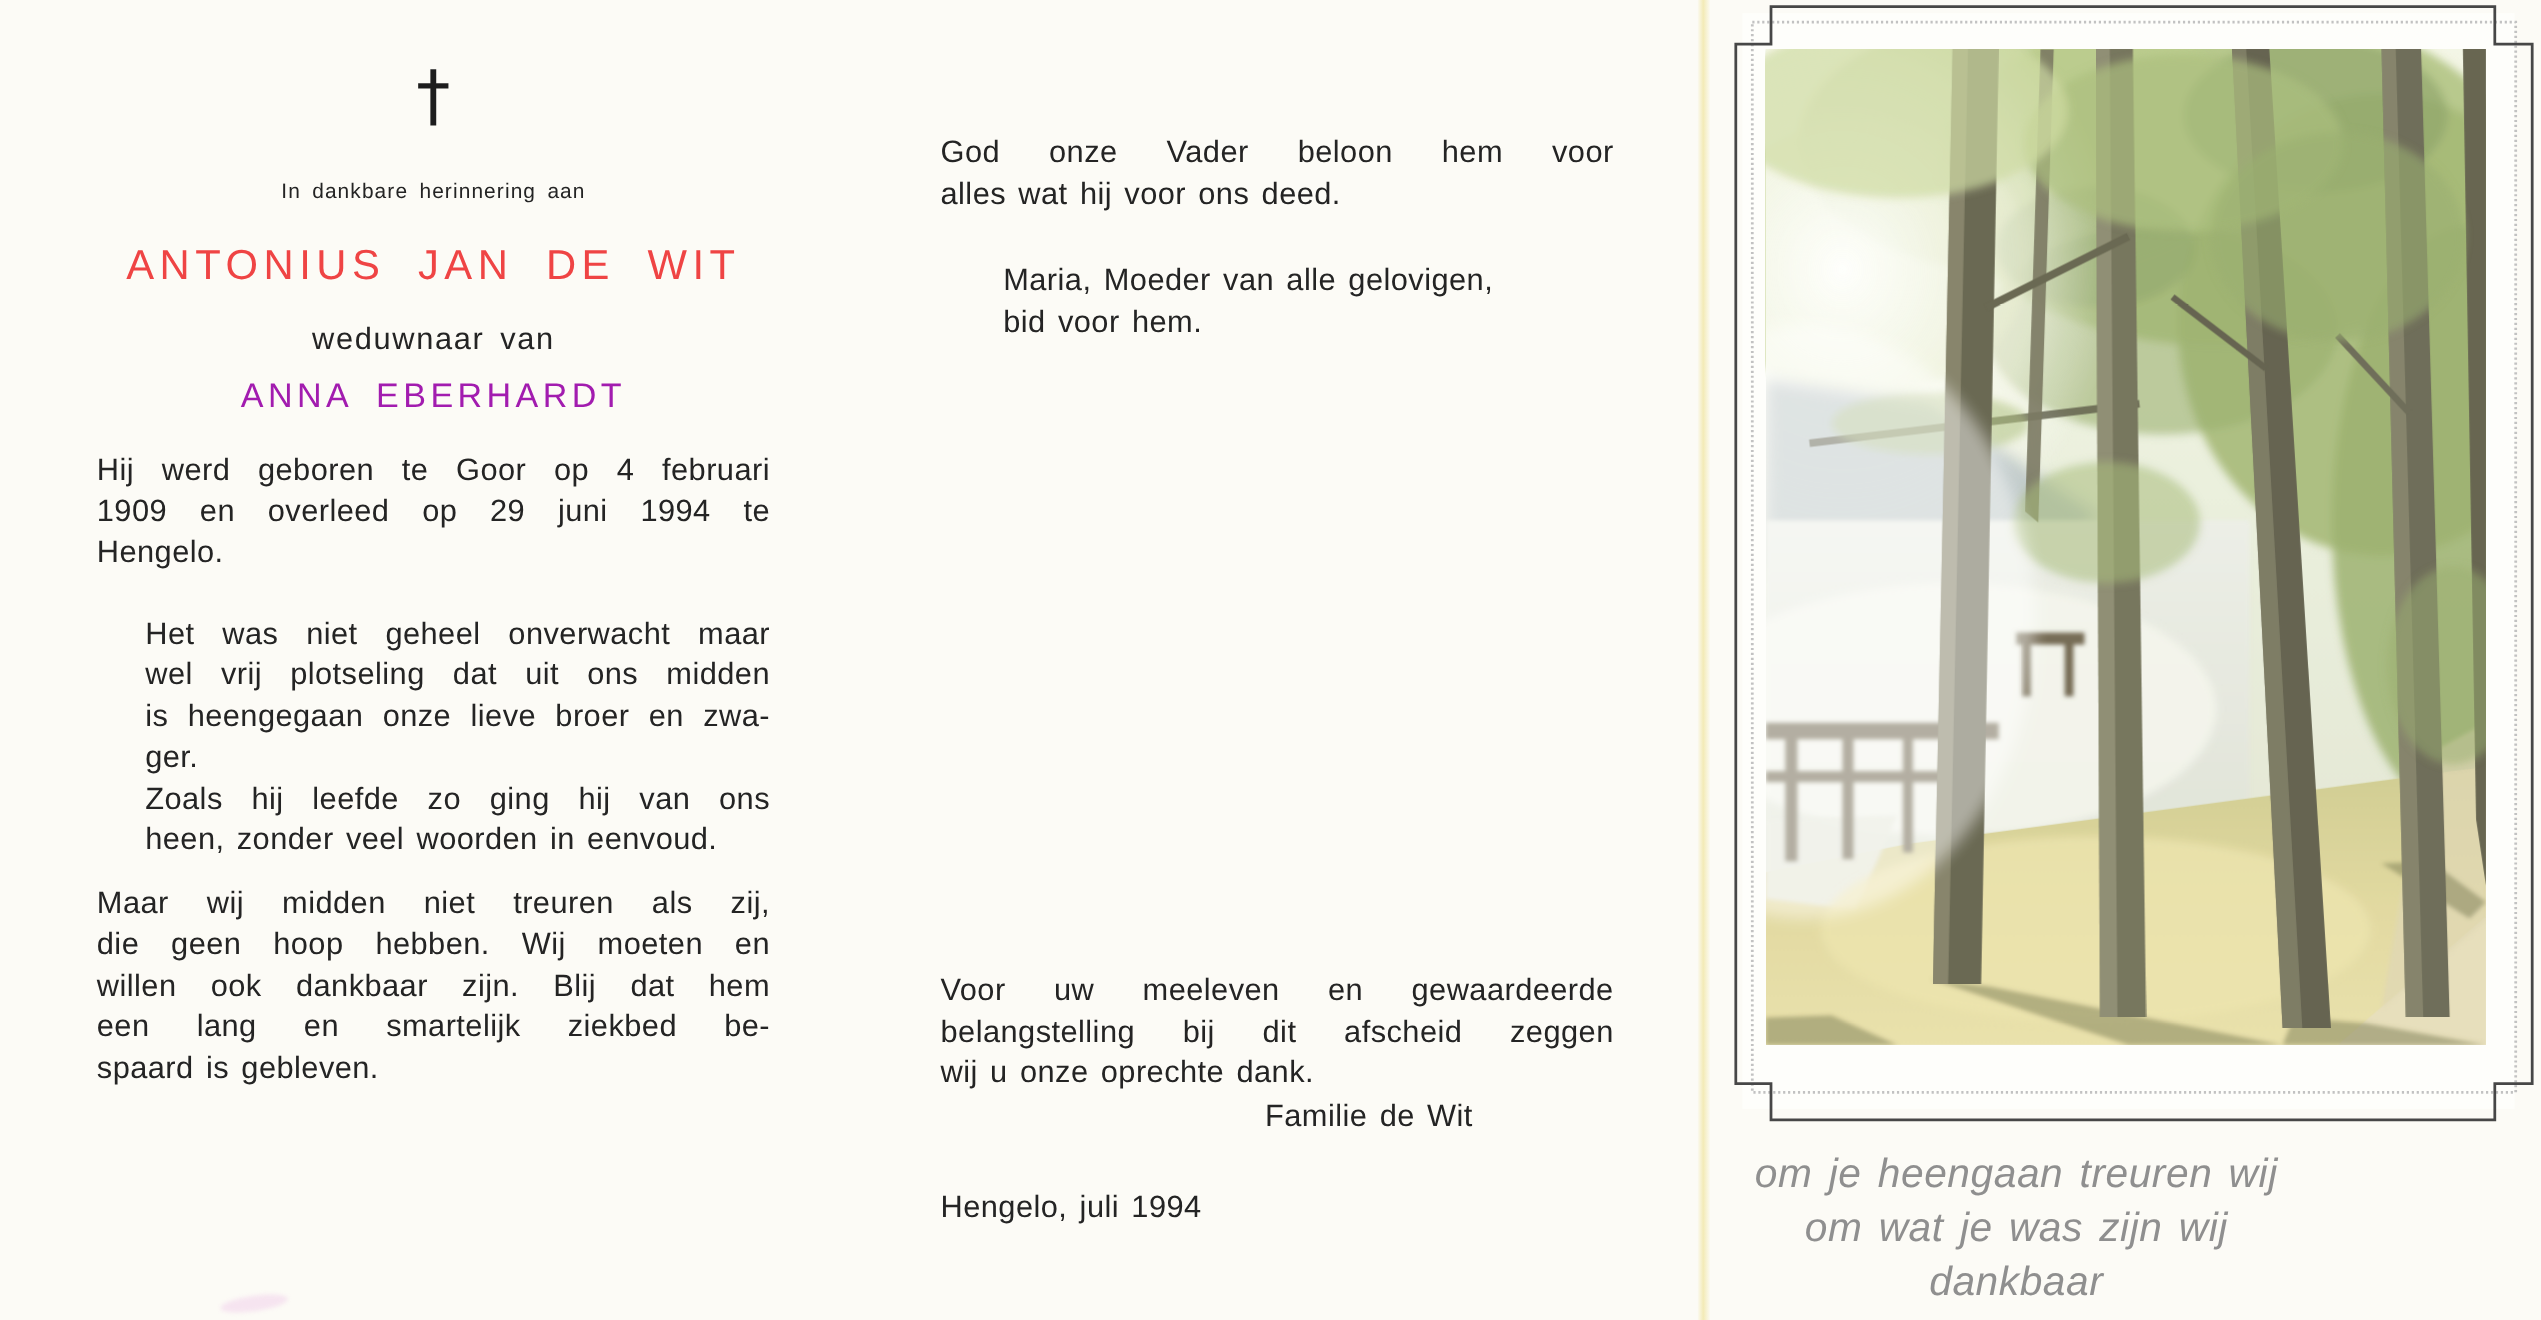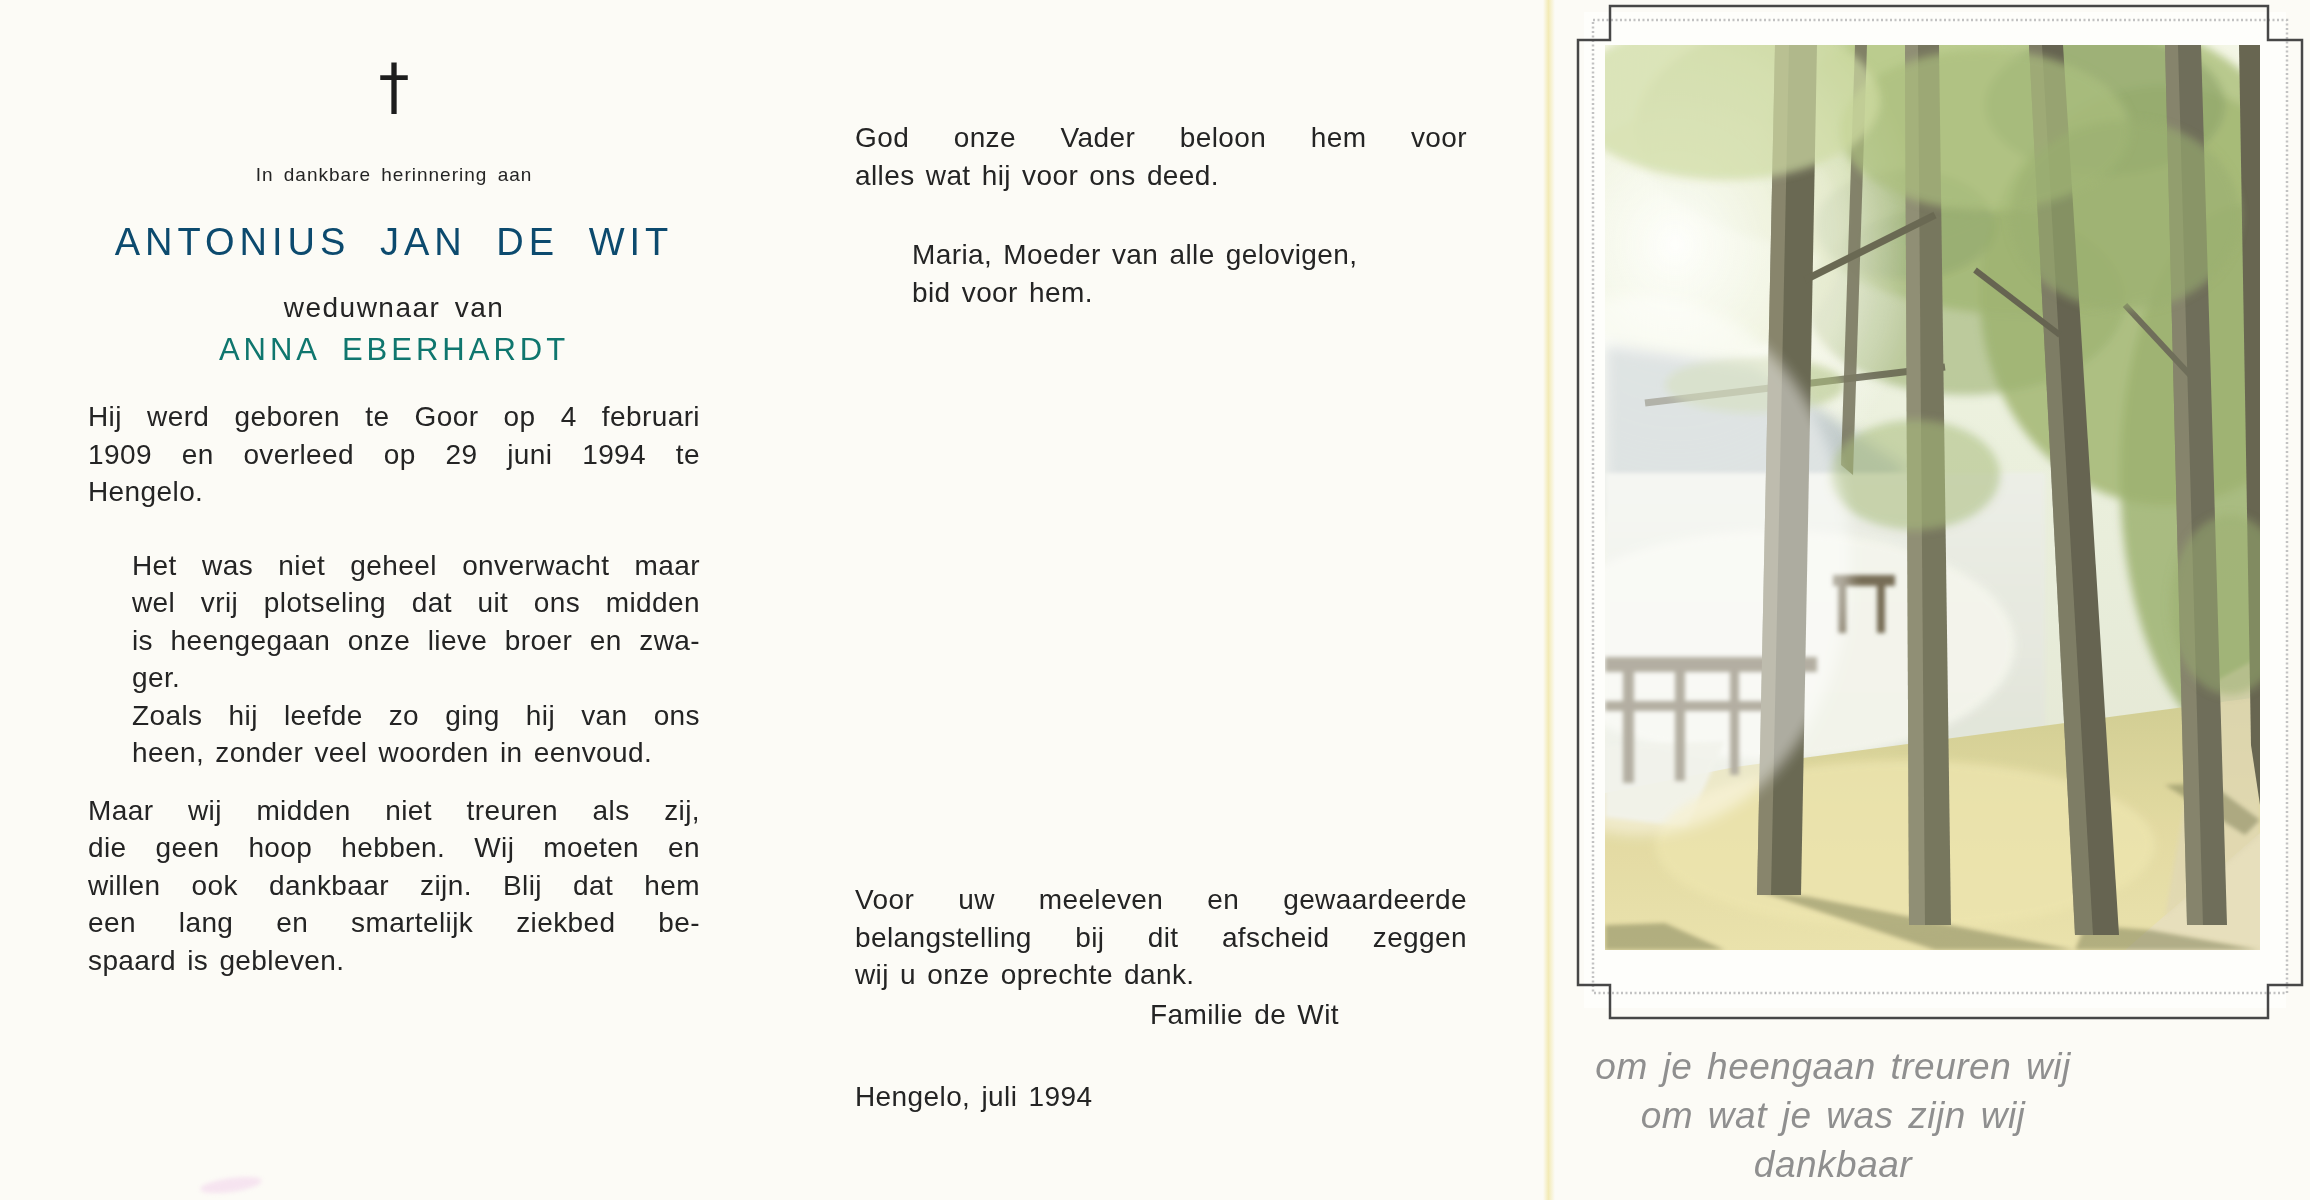--- a/index.html
+++ b/index.html
@@ -6,23 +6,23 @@
   #stage{
     position:relative; width:2310px; height:1200px;
     background:#fcfbf6; overflow:hidden;
     font-family:"Liberation Sans", sans-serif;
     color:#242424;
   }
   
   #left-col{position:absolute; left:88px; top:40px; width:612px;}
   .cross{display:block; text-align:center; font-size:62px; line-height:66px; margin-top:14px; color:#1d1d1d; font-family:"DejaVu Sans", sans-serif;}
   .intro{margin-top:36px; text-align:center; font-size:19px; line-height:37px; letter-spacing:1px; word-spacing:4px;}
-  .big-name{margin-top:26px; text-align:center; font-size:38px; line-height:46px; letter-spacing:5px; word-spacing:14px; color:#0c4a6e;}
+  .big-name{margin-top:26px; text-align:center; font-size:38px; line-height:46px; letter-spacing:5px; word-spacing:14px; color:#ef4444;}
   .relation{margin-top:24px; text-align:center; font-size:28px; line-height:37px; letter-spacing:1.5px; word-spacing:5px;}
-  .spouse{margin-top:4px; text-align:center; font-size:31px; line-height:40px; letter-spacing:4px; word-spacing:10px; color:#0f766e;}
+  .spouse{margin-top:14px; text-align:center; font-size:31px; line-height:40px; letter-spacing:4px; word-spacing:10px; color:#a21caf;}
   .paras{margin-top:28px;}
   .para{margin-top:20px;}
   .para:first-child{margin-top:4px;}
   .para.gap-lg{margin-top:36px;margin-left:44px;}
   .tline{font-size:28px; line-height:37.5px; letter-spacing:0.4px; word-spacing:3px; text-align:justify;}
   .tline.fill{text-align-last:justify;}
   
   #mid-col{position:absolute; left:855px; top:0; width:612px; height:1200px;}
   #prayer{position:absolute; left:0; top:115px; width:612px;}
   #maria{position:absolute; left:57px; top:216px; width:500px;}

